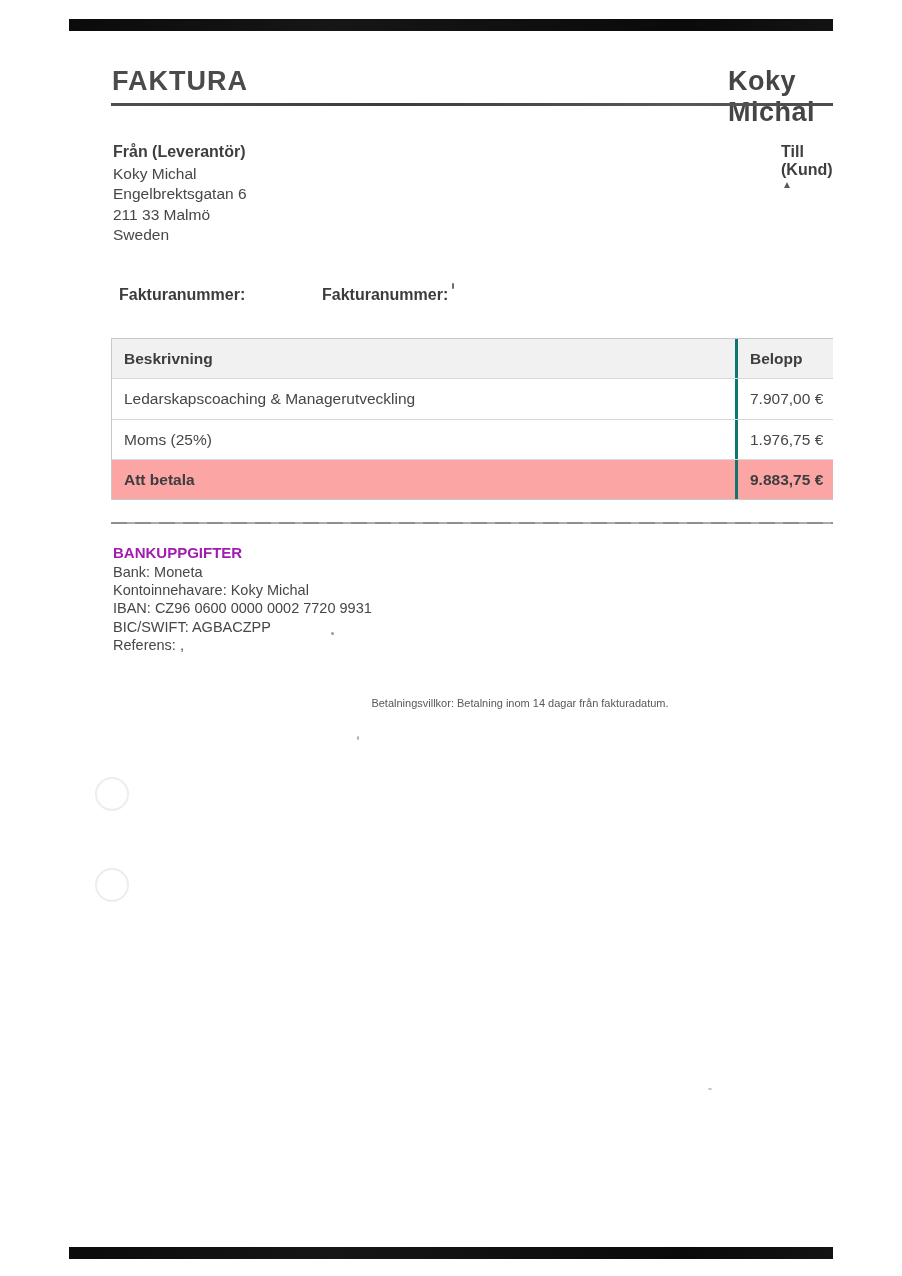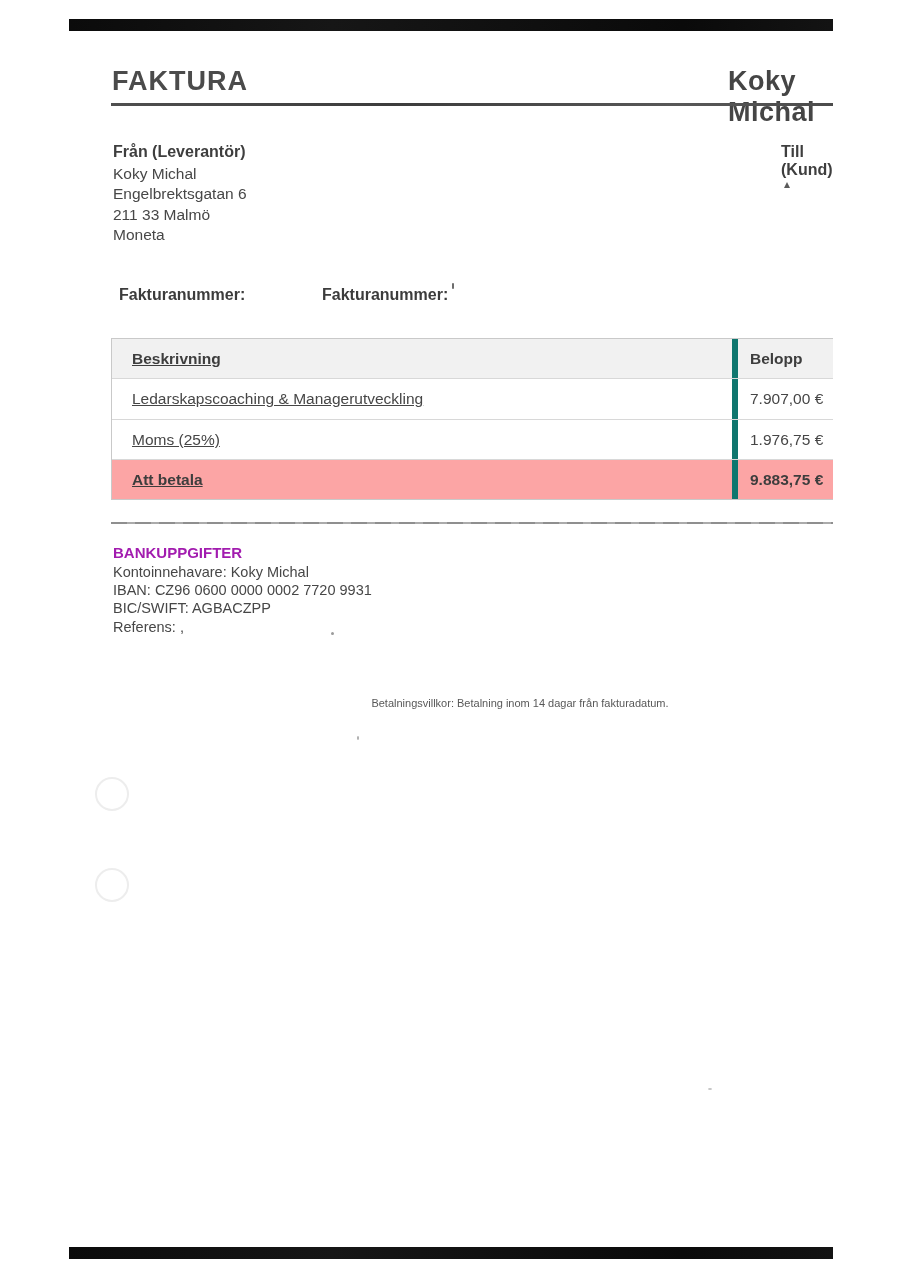--- a/index.html
+++ b/index.html
@@ -33,22 +33,22 @@
   .invoice-date-label   { position:absolute; left:253px; top:286px; font-size:16px; font-weight:bold; color:#3c3c3c; }
 
   
   .tbl { position:absolute; left:42px; top:338px; width:806px; box-sizing:border-box;
     border:1px solid #c9c9c9; font-size:15.5px; color:#464646; }
   .tbl-row { display:flex; align-items:stretch; height:39px; }
   .tbl-row + .tbl-row { border-top:1px solid #d8d8d8; }
   .tbl-row.item-1 { height:40px;justify-content:center; }
   .tbl-row.head { background:#f1f1f1; font-weight:bold; color:#3d3d3d; }
   .tbl-row.total { background:#fca5a5; font-weight:bold; color:#3d3d3d; }
-  .cell-desc { flex:0 0 626px; border-right:6px solid #0f766e; padding-left:20px;
-    display:flex; align-items:center; box-sizing:border-box;text-decoration:underline; }
+  .cell-desc { flex:0 0 626px; border-right:3px solid #0f766e; padding-left:12px;
+    display:flex; align-items:center; box-sizing:border-box; }
   .cell-amt { flex:1 1 auto; padding-left:12px; display:flex; align-items:center; }
 
   
   .section-divider { position:absolute; left:42px; top:522px; width:806px; height:2px;
     background:repeating-linear-gradient(90deg,#8f8f8f 0 16px,#ababab 16px 24px); }
 
   
   .bank-heading { position:absolute; left:44px; top:544px; font-size:15px; font-weight:bold; color:#a21caf; }
   .bank-lines { position:absolute; left:44px; top:563px; font-size:14.5px; line-height:18.2px; color:#474747; }
 
@@ -81,21 +81,21 @@
 
   <div class="doc-title">FAKTURA</div>
   <div class="company-name">Koky Michal</div>
   <div class="header-rule"></div>
 
   <div class="from-label">Från (Leverantör)</div>
   <div class="from-lines">
     <div>Koky Michal</div>
     <div>Engelbrektsgatan 6</div>
     <div>211 33 Malmö</div>
-    <div>Moneta</div>
+    <div>Sweden</div>
   </div>
 
   <div class="to-label">Till (Kund)</div>
   <span class="speck to-mark"></span>
   <span class="smudge s1"></span>
   <span class="smudge s2"></span>
 
   <div class="invoice-number-label">Fakturanummer:</div>
   <div class="invoice-date-label">Fakturanummer:</div>
   <span class="speck date-tick"></span>
@@ -116,20 +116,21 @@
     <div class="tbl-row total">
       <div class="cell-desc">Att betala</div>
       <div class="cell-amt">9.883,75 €</div>
     </div>
   </div>
 
   <div class="section-divider"></div>
 
   <div class="bank-heading">BANKUPPGIFTER</div>
   <div class="bank-lines">
+    <div>Bank: Moneta</div>
     <div>Kontoinnehavare: Koky Michal</div>
     <div>IBAN: CZ96 0600 0000 0002 7720 9931</div>
     <div>BIC/SWIFT: AGBACZPP</div>
     <div>Referens: ,</div>
   </div>
   <span class="speck bank-dot"></span>
 
   <p class="terms">Betalningsvillkor: Betalning inom 14 dagar från fakturadatum.</p>
 
   <span class="speck mid-dot"></span>

